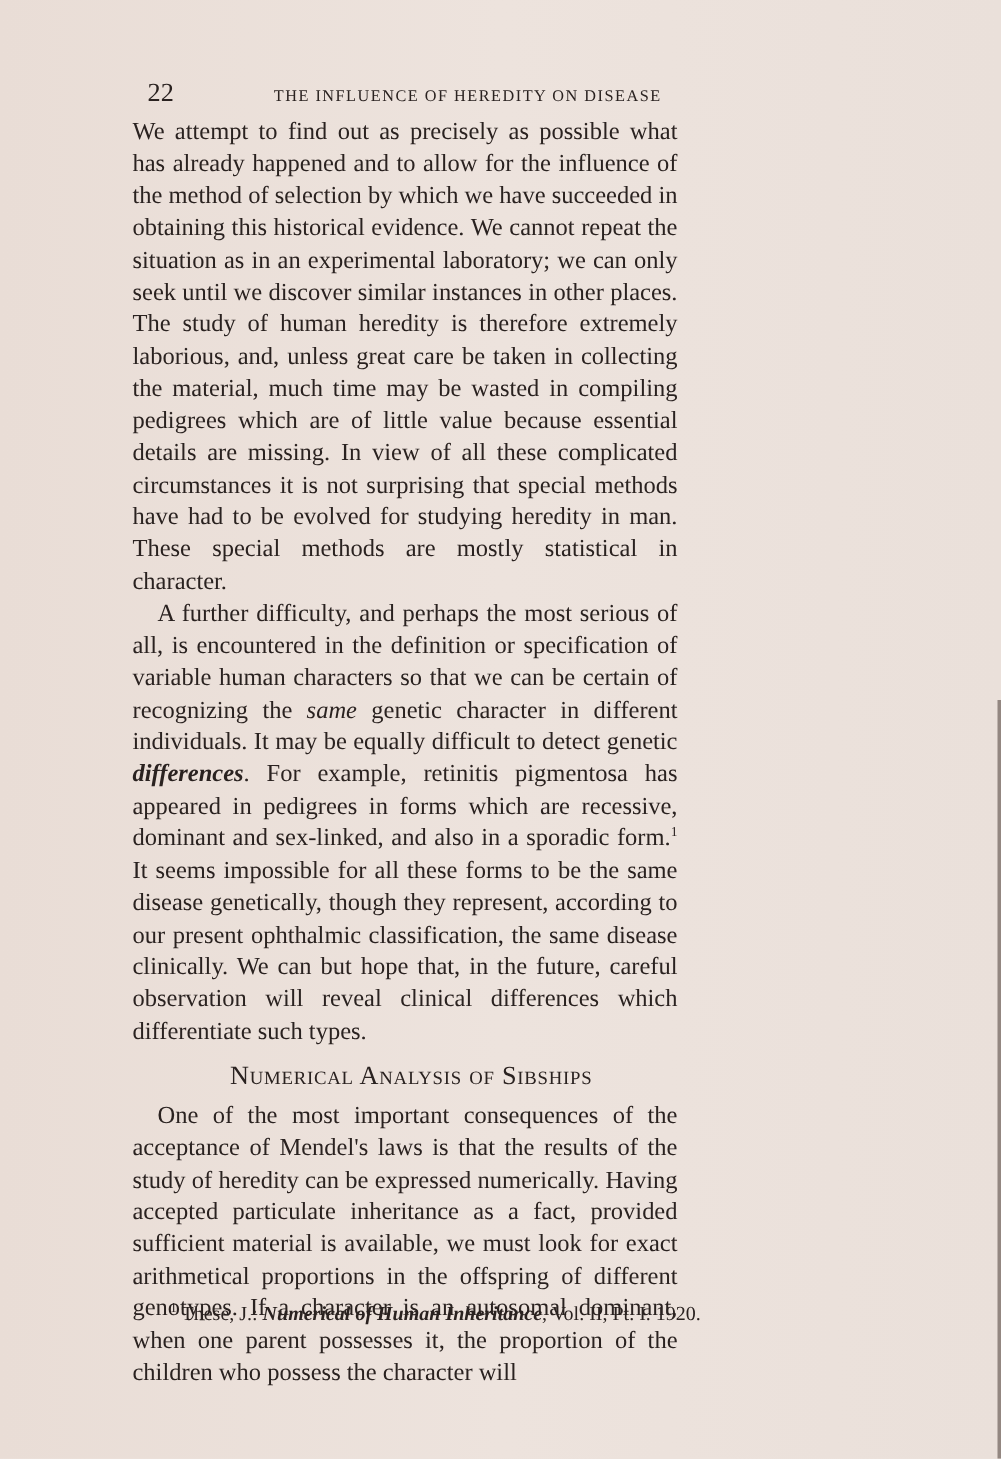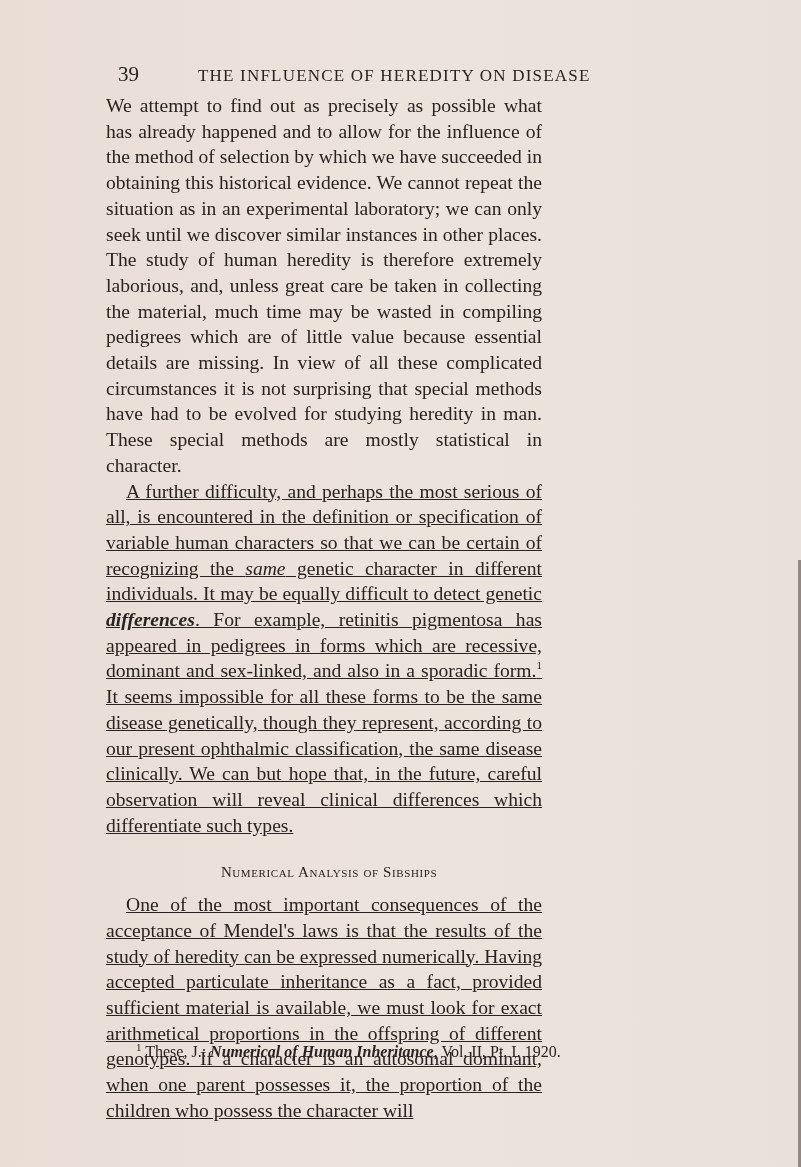--- a/index.html
+++ b/index.html
@@ -16,47 +16,47 @@
     }
     .edge {
       position: absolute; right: 0; top: 560px; width: 3px; height: 607px;
       background: #4a3e38; opacity: 0.55;
     }
     .header {
       position: absolute; left: 118px; top: 62px; width: 520px;
       display: flex; align-items: baseline;
     }
     .folio { font-size: 21px; width: 80px; }
-    .running { font-size: 17px; letter-spacing: 1.2px; text-transform: uppercase; }
+    .running { font-size: 13px; letter-spacing: 1.2px; text-transform: uppercase; margin-left: 21px; }
     .body {
       position: absolute; left: 106px; top: 93px; width: 436px;
       font-size: 19.6px; line-height: 25.7px; text-align: justify;
     }
     .body p { margin: 0; }
-    .indent { text-indent: 20px; text-decoration: underline; }
+    .indent { text-indent: 20px; }
     .heading {
-      text-align: center; font-variant: small-caps; font-size: 15px;
-      letter-spacing: 0.6px; margin: 22px 0 6px 0; padding-left: 10px;
+      text-align: center; font-variant: small-caps; font-size: 21px;
+      letter-spacing: 0.6px; margin: 10px 0 6px 0; padding-left: 10px;
     }
     sup { font-size: 11px; line-height: 0; }
     em { font-style: italic; }
     .bi { font-style: italic; font-weight: bold; }
     .footnote {
       position: absolute; left: 136px; top: 1043px; width: 470px;
       font-size: 16px;
     }
   </style>
 </head>
 <body>
 
 <div class="page">
   <div class="edge"></div>
 
   <div class="header">
-    <span class="folio">39</span>
+    <span class="folio">22</span>
     <span class="running">The Influence of Heredity on Disease</span>
   </div>
 
   <div class="body">
     <p>We attempt to find out as precisely as possible what has already happened and to allow for the influence of the method of selection by which we have succeeded in obtaining this historical evidence. We cannot repeat the situation as in an experimental laboratory; we can only seek until we discover similar instances in other places. The study of human heredity is therefore extremely laborious, and, unless great care be taken in collecting the material, much time may be wasted in compiling pedigrees which are of little value because essential details are missing. In view of all these complicated circumstances it is not surprising that special methods have had to be evolved for studying heredity in man. These special methods are mostly statistical in character.</p>
     <p class="indent"><span>A further difficulty, and perhaps the most serious of all, is encountered in the definition or specification of variable human characters so that we can be certain of recognizing the </span><em>same</em><span> genetic character in different individuals. It may be equally difficult to detect genetic </span><em class="bi">differences</em><span>. For example, retinitis pigmentosa has appeared in pedigrees in forms which are recessive, dominant and sex-linked, and also in a sporadic form.</span><sup>1</sup><span> It seems impossible for all these forms to be the same disease genetically, though they represent, according to our present ophthalmic classification, the same disease clinically. We can but hope that, in the future, careful observation will reveal clinical differences which differentiate such types.</span></p>
     <div class="heading">Numerical Analysis of Sibships</div>
     <p class="indent">One of the most important consequences of the acceptance of Mendel's laws is that the results of the study of heredity can be expressed numerically. Having accepted particulate inheritance as a fact, provided sufficient material is available, we must look for exact arithmetical proportions in the offspring of different genotypes. If a character is an autosomal dominant, when one parent possesses it, the proportion of the children who possess the character will</p>
   </div>
 

